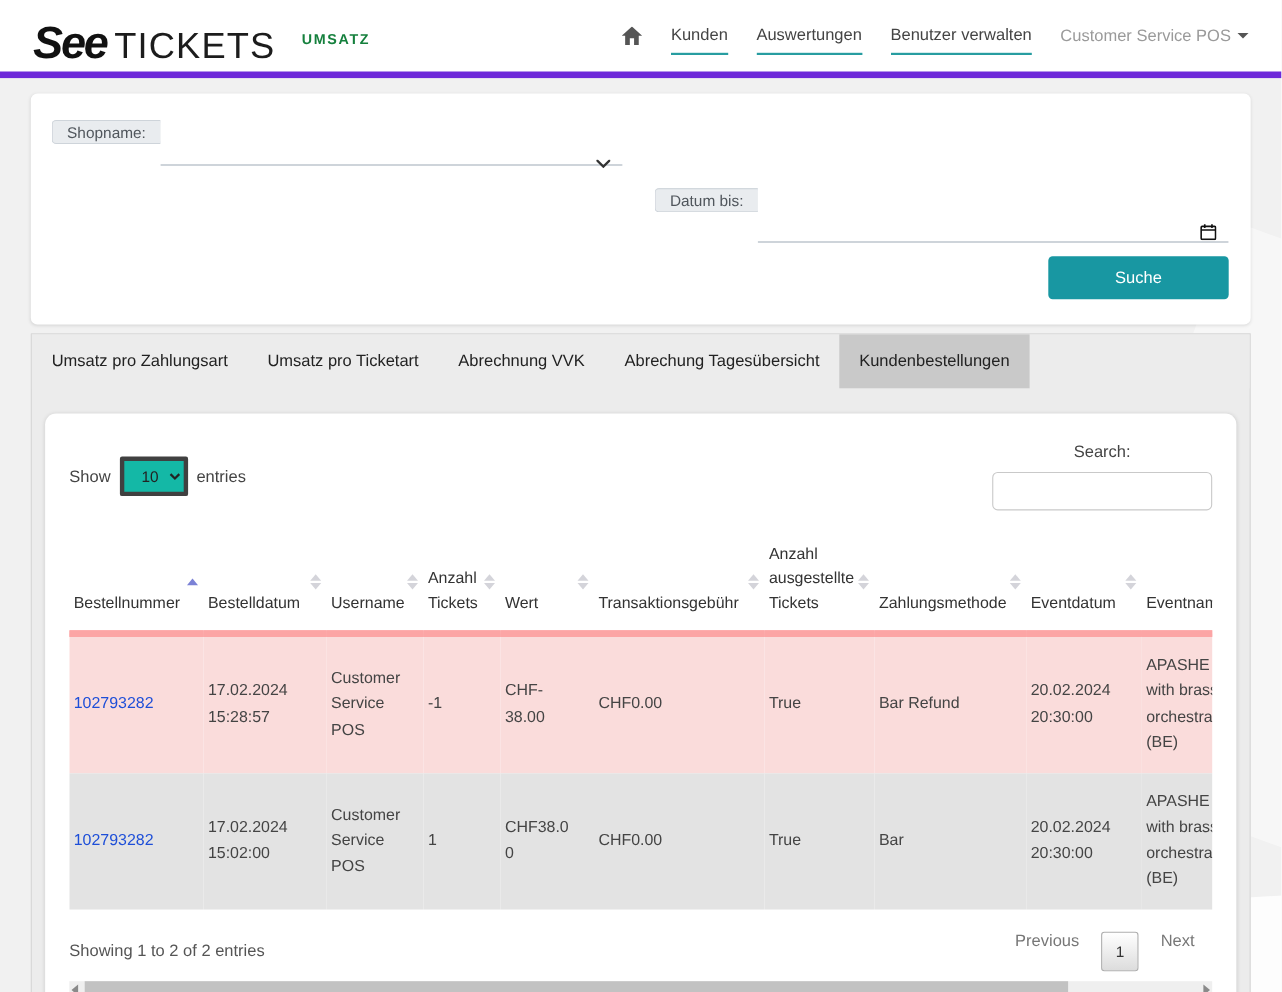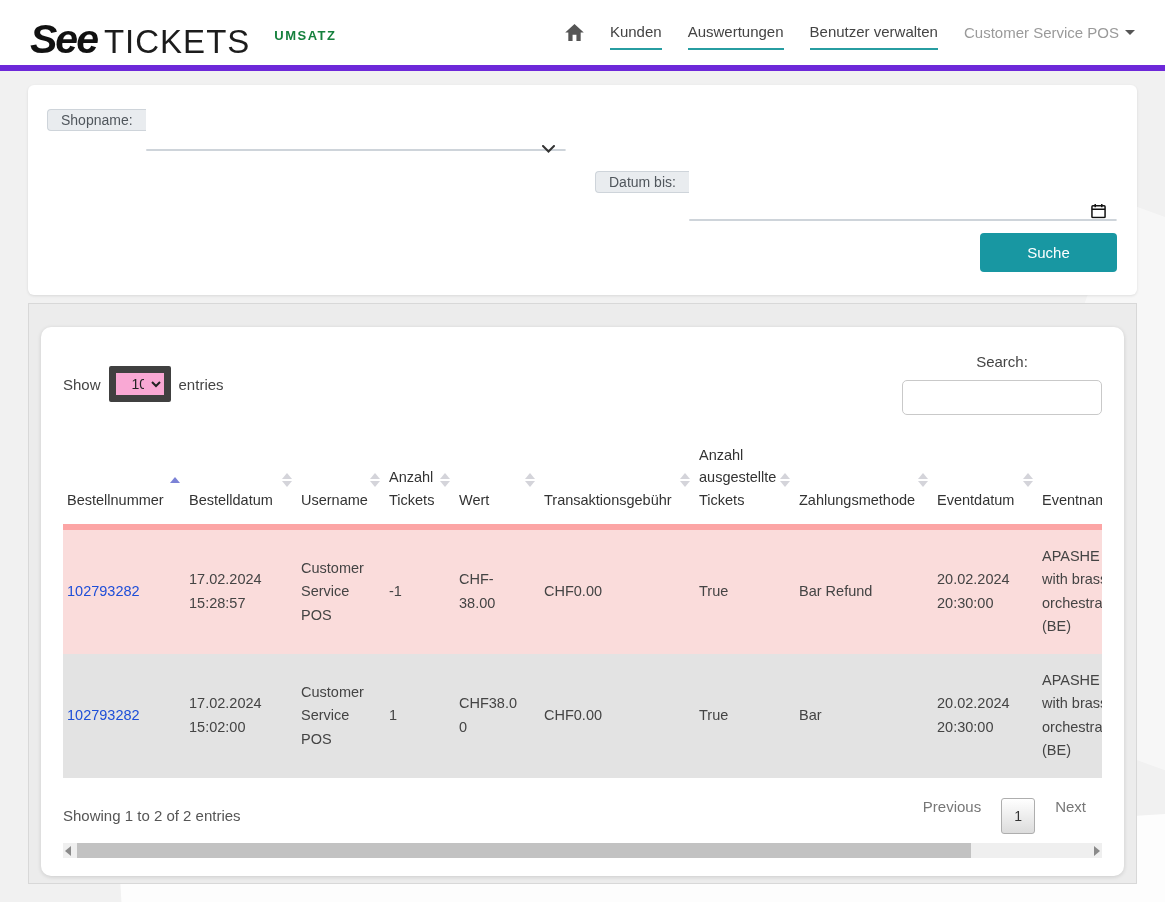--- a/index.html
+++ b/index.html
@@ -34,35 +34,35 @@
   .igroup-label { background:#e9ecef; border:1px solid #ced4da; border-right:0; border-radius:4px 0 0 4px;
     color:#50565c; font-size:14px; display:flex; align-items:center; padding:0 13px; white-space:nowrap; }
   .igroup-field { flex:1; position:relative;margin-top:40px; }
   .igroup select, .igroup input[type=text] {
     width:100%; height:100%; border:1px solid #ced4da; border-radius:0 4px 4px 0; background:#fff;
     font-family:inherit; font-size:16px; color:#333; padding:0 34px 0 13px; appearance:none; outline:none; }
   .field-icon { position:absolute; right:11px; top:50%; transform:translateY(-50%); pointer-events:none; display:flex; }
   .g-shop { left:19px; top:24px; width:519px; }
   .g-von  { left:19px; top:86px; width:519px; }
   .g-bis  { left:567px; top:86px; width:522px; }
-  .btn-search { position:absolute; right:20px; top:148px; width:137px; height:39px; background:#1897a2;
+  .btn-search { position:absolute; right:20px; top:148px; width:164px; height:39px; background:#1897a2;
     color:#fff; font-size:15px; font-family:inherit; border:none; border-radius:4px; cursor:pointer; }
 
   
   .container { position:relative; z-index:1; margin:8px 28px 0; width:1109px; border:1px solid #d8d8d8; background:#ececec; }
   .tabstrip { display:flex; height:49px; background:#ececec; }
   .tab { font-size:15px; color:#222; line-height:49px; padding:0 18px; cursor:pointer; white-space:nowrap; }
   .tab.active { background:#c9c9c9; }
   .content-area { padding:23px 12px 7px; }
   .table-card { background:#fff; border-radius:10px; box-shadow:0 1px 4px rgba(0,0,0,.14); padding:26px 22px 18px; }
 
   
   .controls { display:flex; align-items:center; font-size:15px; color:#444; }
-  .len-select { width:62px; height:36px; margin:0 8px; border:7px solid #404040; border-radius:2px;
-    font-family:inherit; font-size:14px; color:#222; padding:0 4px 0 12px; background:#f9a8d4; }
+  .len-select { width:62px; height:36px; margin:0 8px; border:4px solid #404040; border-radius:2px;
+    font-family:inherit; font-size:14px; color:#222; padding:0 4px 0 12px; background:#14b8a6; }
   .search-wrap { margin-left:auto; display:flex; align-items:center; gap:10px;flex-direction:column; }
   .search-input { width:200px; height:35px; border:1px solid #c9c9c9; border-radius:5px; padding:0 10px;
     font-family:inherit; font-size:14px; outline:none; background:#fff; }
 
   
   .table-clip { margin-top:20px; overflow:hidden; width:100%; }
   table.data { border-collapse:collapse; width:1070px; table-layout:fixed; }
   thead th { height:92px; vertical-align:bottom; text-align:left; font-weight:400; font-size:14.5px; color:#333;
     padding:8px 18px 13px 4px; position:relative; border-bottom:6px solid #fca5a5; line-height:1.55; cursor:pointer; }
   .sort-ico { position:absolute; right:5px; top:50%; transform:translateY(-50%); display:flex; flex-direction:column; gap:2px; }
@@ -150,20 +150,27 @@
             <line x1="1" y1="6" x2="15" y2="6" stroke="#111" stroke-width="1.6"></line>
           </svg>
       </span>
     </span>
   </div>
 
   <button class="btn-search">Suche</button>
 </section>
 
 <section class="container">
+  <div class="tabstrip">
+    <div class="tab">Umsatz pro Zahlungsart</div>
+    <div class="tab">Umsatz pro Ticketart</div>
+    <div class="tab">Abrechnung VVK</div>
+    <div class="tab">Abrechung Tagesübersicht</div>
+    <div class="tab active">Kundenbestellungen</div>
+  </div>
 
   <div class="content-area">
     <div class="table-card">
 
       <div class="controls">
         <span>Show</span>
         <select class="len-select">
           <option>10</option>
         </select>
         <span>entries</span>

